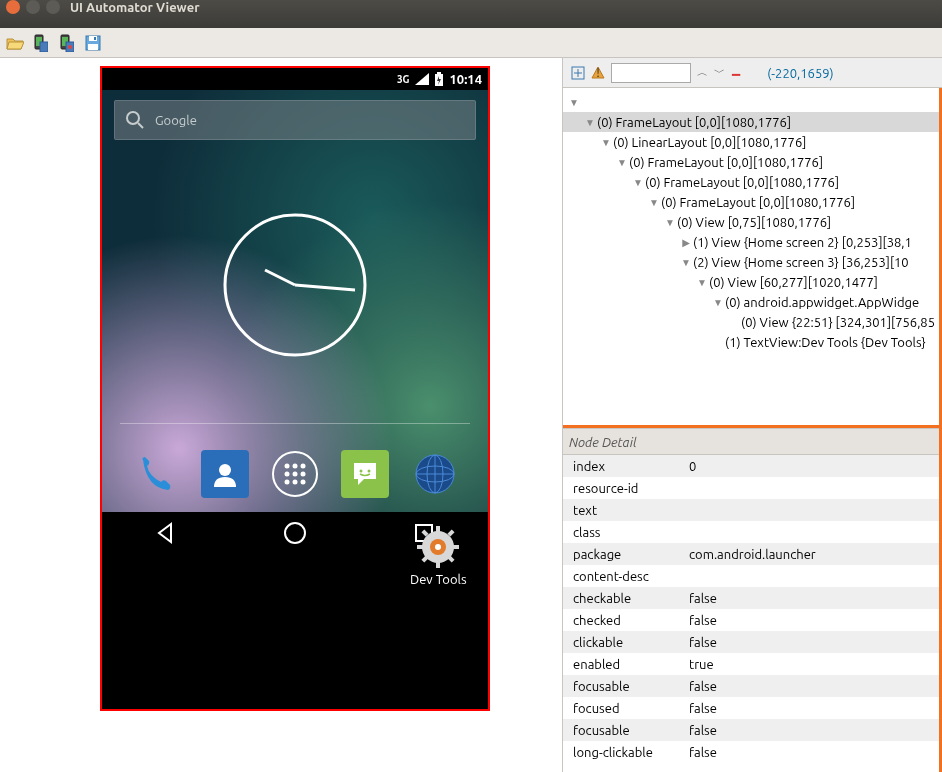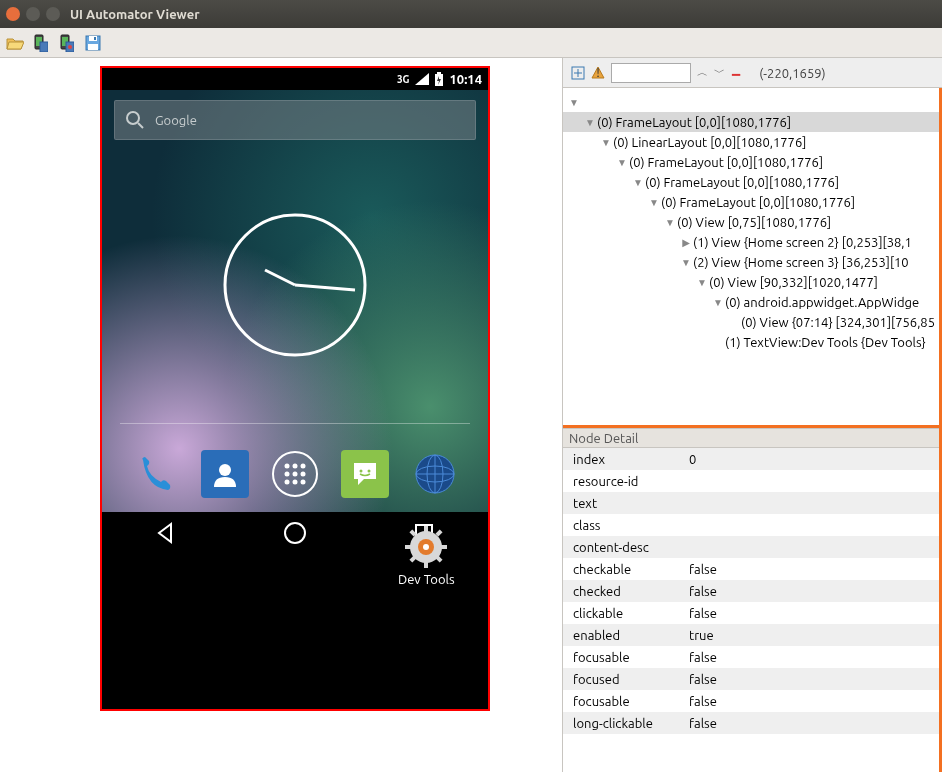--- a/index.html
+++ b/index.html
@@ -1,60 +1,60 @@
 <!DOCTYPE html>
 <html><head>
 <meta charset="utf-8">
 <style>
 * { margin: 0; padding: 0; box-sizing: border-box; font-family: "Ubuntu", "Liberation Sans", Arial, sans-serif; font-size: 13px; }
 body { background: #f2f1f0; width: 942px; height: 772px; overflow: hidden; }
 
-.titlebar { height: 28px; background: linear-gradient(to bottom, #4c4b46, #3c3b37); display: flex; align-items: center; padding: 0 6px; color: #dfdbd2; }
+.titlebar { height: 28px; background: linear-gradient(to bottom, #4c4b46, #3c3b37); display: flex; align-items: flex-start; padding: 0 6px; color: #dfdbd2; }
 .titlebar .winbtns { display: flex; gap: 6px; margin-right: 10px; }
 .winbtn { width: 14px; height: 14px; border-radius: 50%; display:flex; align-items:center; justify-content:center; }
 .winbtn.close { background: #e76e3c; }
 .winbtn.min { background: #5c5b56; }
 .winbtn.max { background: #5c5b56; }
 .titlebar .title { font-weight: bold; }
 
 .toolbar { height: 30px; background: #ece9e5; border-bottom: 1px solid #c8c5c0; display: flex; align-items: center; padding: 0 6px; gap: 8px; }
 .tbicon { width: 18px; height: 18px; display:flex; align-items:center; justify-content:center; }
 
 .content { display: flex; height: 714px; }
 
 .left-pane { width: 581px; background: #fff; padding: 8px; display:flex; flex-direction:column; }
 .phone-wrap { border: 2px solid #ff0000; width: 390px; height: 645px; margin-left: 92px; background: #000; position: relative; }
 .statusbar { height: 22px; background:#000; color:#fff; display:flex; justify-content:flex-end; align-items:center; padding: 0 6px; gap:6px; font-size:14px; font-weight:bold; }
 .screen { height: 422px; background: radial-gradient(circle at 20% 85%, #c9a8d8 0%, transparent 45%), radial-gradient(circle at 85% 75%, #4a8f6d 0%, transparent 45%), radial-gradient(circle at 70% 30%, #1a5a5a 0%, transparent 55%), #0e2d3a; position:relative; }
 .searchbar { position:absolute; top:10px; left:12px; right:12px; height:40px; background: rgba(120,130,135,0.55); border:1px solid rgba(255,255,255,0.15); border-radius:2px; display:flex; align-items:center; padding:0 10px; color:#c7cdce; font-size:18px; gap:10px; }
 .clock { position:absolute; top:120px; left:50%; transform:translateX(-50%); }
-.devtools { position:absolute; top:436px; left:296px; color:#fff; font-size:12px; }
+.devtools { position:absolute; top:436px; left:308px; color:#fff; font-size:12px; }
 .devtools .gear { width:42px; height:42px; margin:0 auto 4px; }
 .dockline { position:absolute; bottom:88px; left:18px; right:18px; height:1px; background: rgba(255,255,255,0.35); }
 .dock { position:absolute; bottom:14px; left:0; right:0; display:flex; justify-content:space-around; align-items:center; padding:0 18px; }
 .dockicon { width:48px; height:48px; border-radius:4px; display:flex; align-items:center; justify-content:center; }
 .navbar { height:42px; background:#000; display:flex; justify-content:space-around; align-items:center; }
 .navbtn { width:26px; height:26px; }
 
 .right-pane { flex:1; display:flex; flex-direction:column; border-left:1px solid #c8c5c0; }
 .find-bar { height:30px; background:#eee; border-bottom:1px solid #c8c5c0; display:flex; align-items:center; padding:0 8px; gap:6px; }
 .find-bar input { width:80px; height:20px; border:1px solid #aaa; padding:0 4px; }
-.find-bar .coord { color:#404040; margin-left:12px; }
+.find-bar .coord { color:#0369a1; margin-left:20px; }
 .chev { color:#666; font-size:11px; }
 .redminus { color:#d33; font-weight:bold; font-size:18px; line-height:10px; }
 
 .tree-pane { flex:1; background:#fff; overflow:hidden; border-right:3px solid #f37021; border-bottom:3px solid #f37021; }
 .tree { padding:4px 0; }
 .tree-row { display:flex; align-items:center; height:20px; white-space:nowrap; cursor:default; padding-right:4px; }
 .tree-row.sel { background:#d8d8d8; }
 .tw { color:#888; width:14px; text-align:center; font-size:10px; }
 .tree-row .lbl { overflow:hidden; text-overflow:clip; }
 
 .detail-pane { height:344px; background:#fff; border-right:3px solid #f37021; display:flex; flex-direction:column; }
-.detail-header { height:20px; background:#e6e3de; border-top:1px solid #c8c5c0; border-bottom:1px solid #c8c5c0; padding:0 6px; color:#555; display:flex; align-items:center; }
+.detail-header { height:27px; background:#e6e3de; border-top:1px solid #c8c5c0; border-bottom:1px solid #c8c5c0; padding:0 6px; color:#555; display:flex; align-items:center;font-style:italic; }
 .detail-table { flex:1; overflow:hidden; }
 .detail-row { display:flex; height:22px; align-items:center; }
 .detail-row:nth-child(odd) { background:#efefef; }
 .detail-row .k { width:120px; padding-left:10px; }
 .detail-row .v { flex:1; padding-left:6px; }
 
 svg { display:block; }
 </style>
 </head>
 <body>
@@ -274,29 +274,29 @@
           <div class="tree-row" style="padding-left: 116px;">
             <span class="tw">▶</span>
             <span class="lbl">(1) View {Home screen 2} [0,253][38,1</span>
           </div>
           <div class="tree-row" style="padding-left: 116px;">
             <span class="tw">▼</span>
             <span class="lbl">(2) View {Home screen 3} [36,253][10</span>
           </div>
           <div class="tree-row" style="padding-left: 132px;">
             <span class="tw">▼</span>
-            <span class="lbl">(0) View [90,332][1020,1477]</span>
+            <span class="lbl">(0) View [60,277][1020,1477]</span>
           </div>
           <div class="tree-row" style="padding-left: 148px;">
             <span class="tw">▼</span>
             <span class="lbl">(0) android.appwidget.AppWidge</span>
           </div>
           <div class="tree-row" style="padding-left: 164px;">
             <span class="tw"></span>
-            <span class="lbl">(0) View {07:14} [324,301][756,85</span>
+            <span class="lbl">(0) View {22:51} [324,301][756,85</span>
           </div>
           <div class="tree-row" style="padding-left: 148px; text-align: right;">
             <span class="tw"></span>
             <span class="lbl">(1) TextView:Dev Tools {Dev Tools}</span>
           </div>
         </div>
     </div>
 
     <div class="detail-pane">
       <div class="detail-header">Node Detail</div>
@@ -310,20 +310,24 @@
             <div class="v"></div>
           </div>
           <div class="detail-row">
             <div class="k">text</div>
             <div class="v"></div>
           </div>
           <div class="detail-row">
             <div class="k">class</div>
           </div>
           <div class="detail-row">
+            <div class="k">package</div>
+            <div class="v">com.android.launcher</div>
+          </div>
+          <div class="detail-row">
             <div class="k">content-desc</div>
             <div class="v"></div>
           </div>
           <div class="detail-row">
             <div class="k">checkable</div>
             <div class="v">false</div>
           </div>
           <div class="detail-row">
             <div class="k">checked</div>
             <div class="v">false</div>

